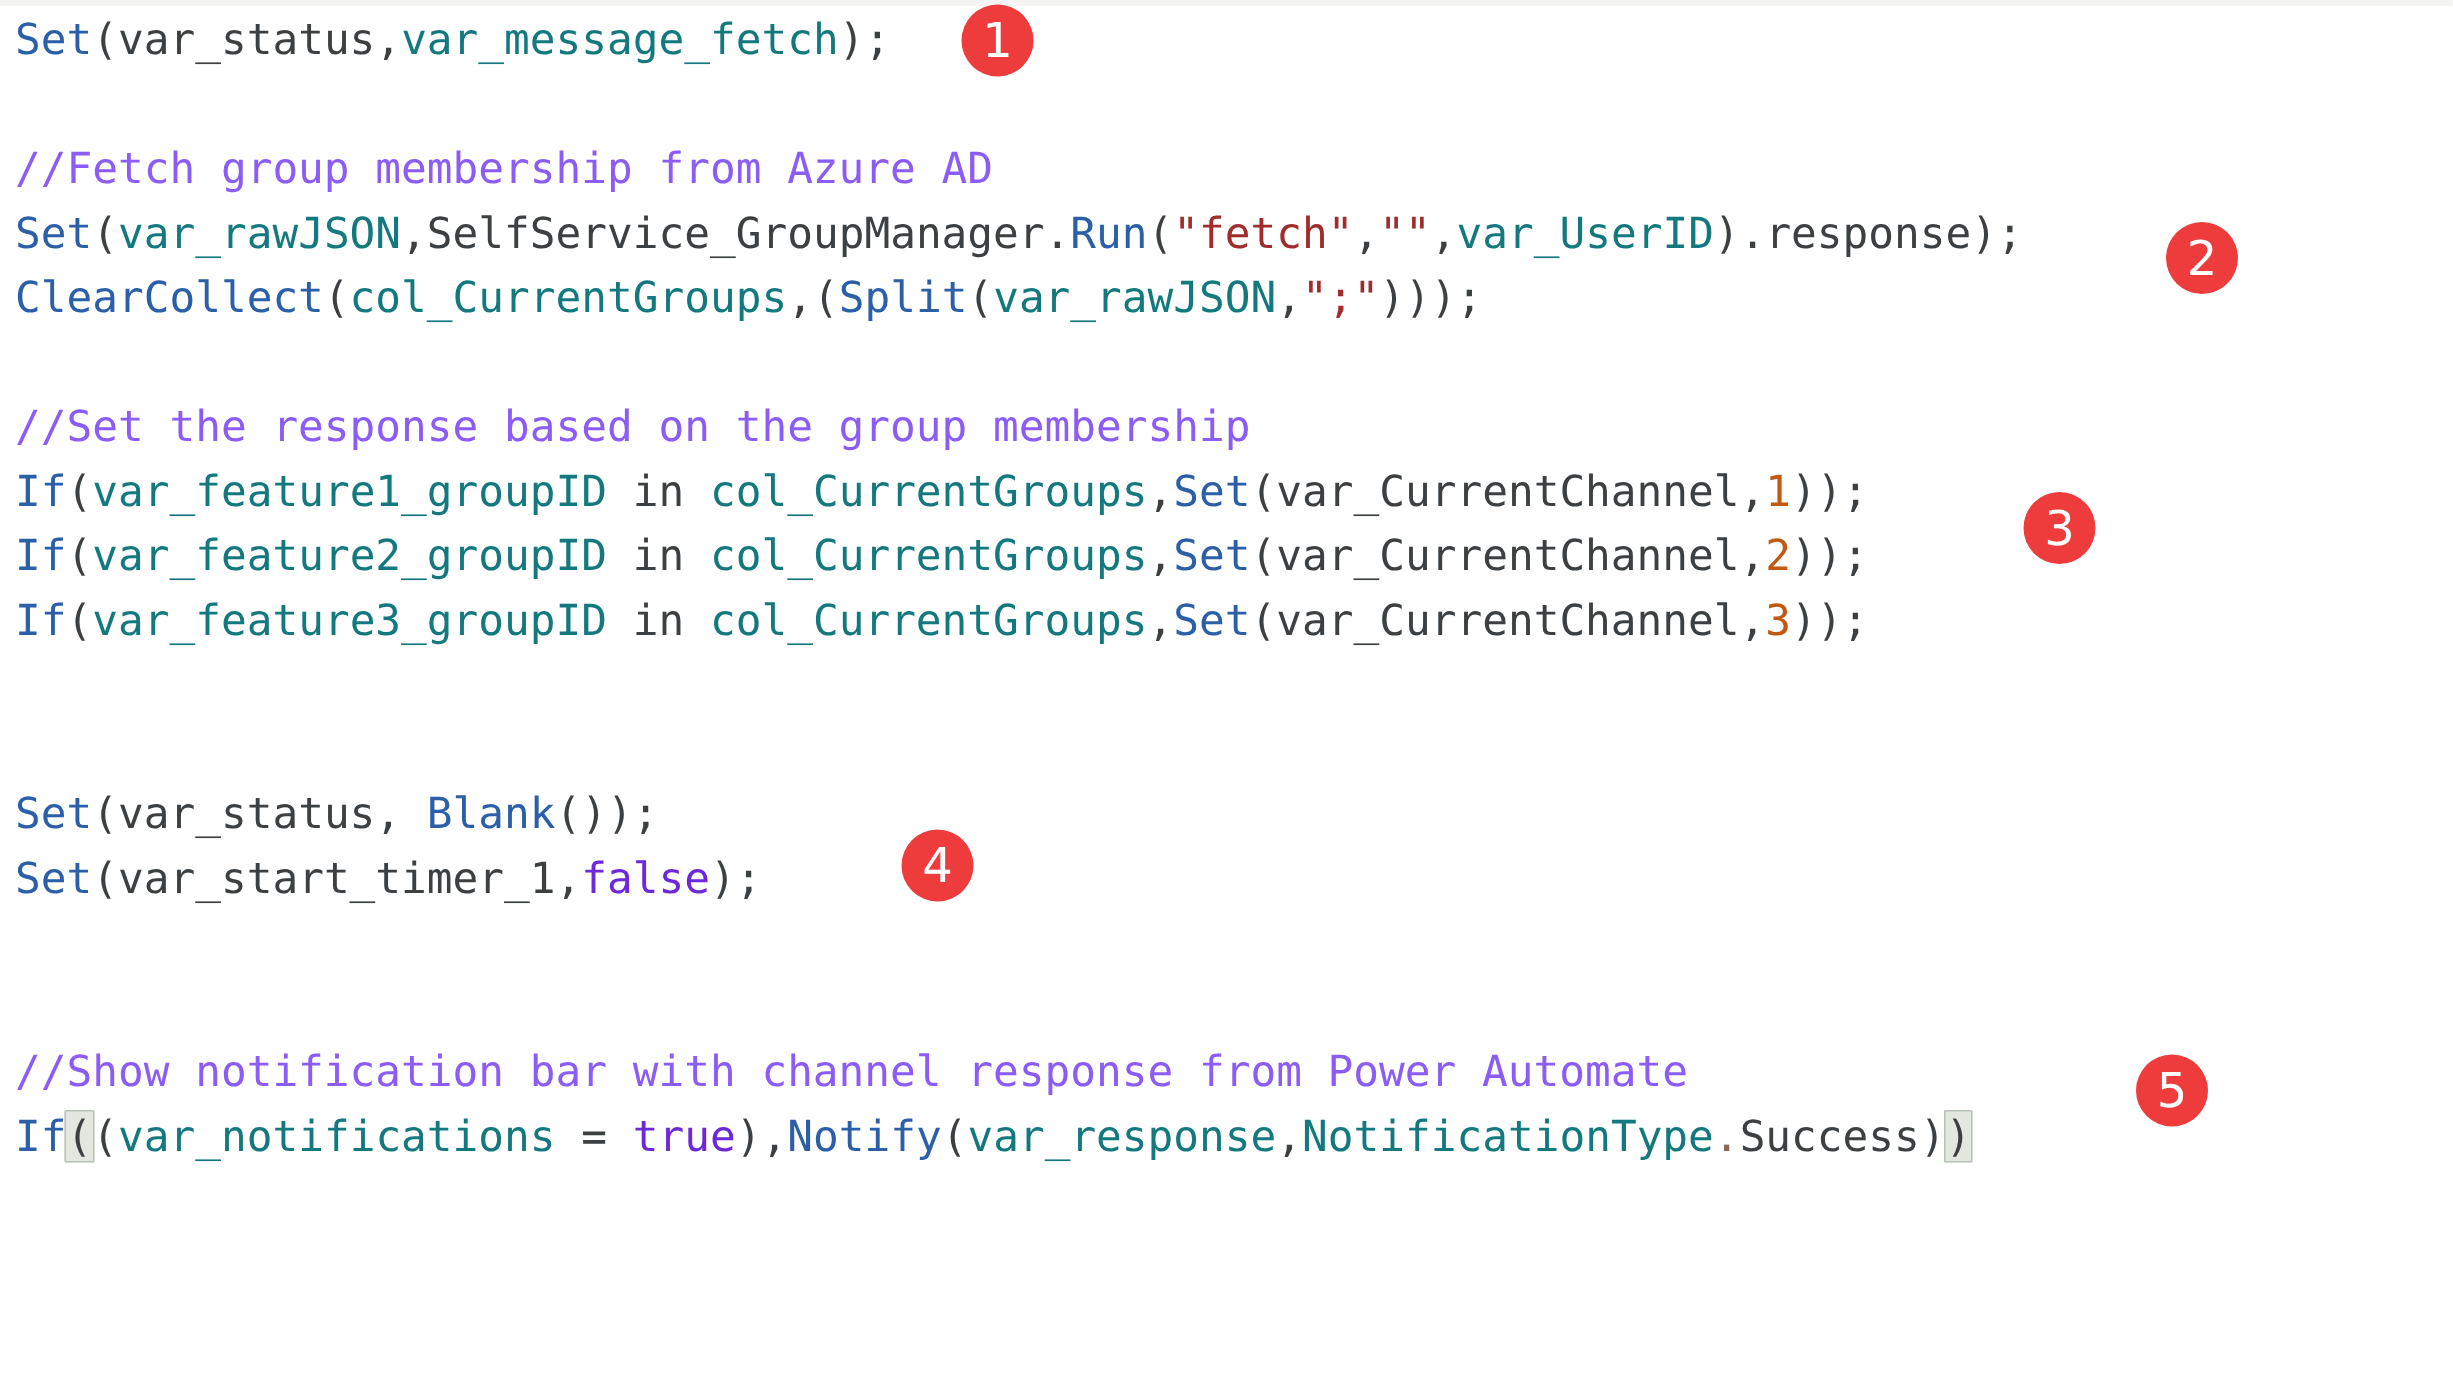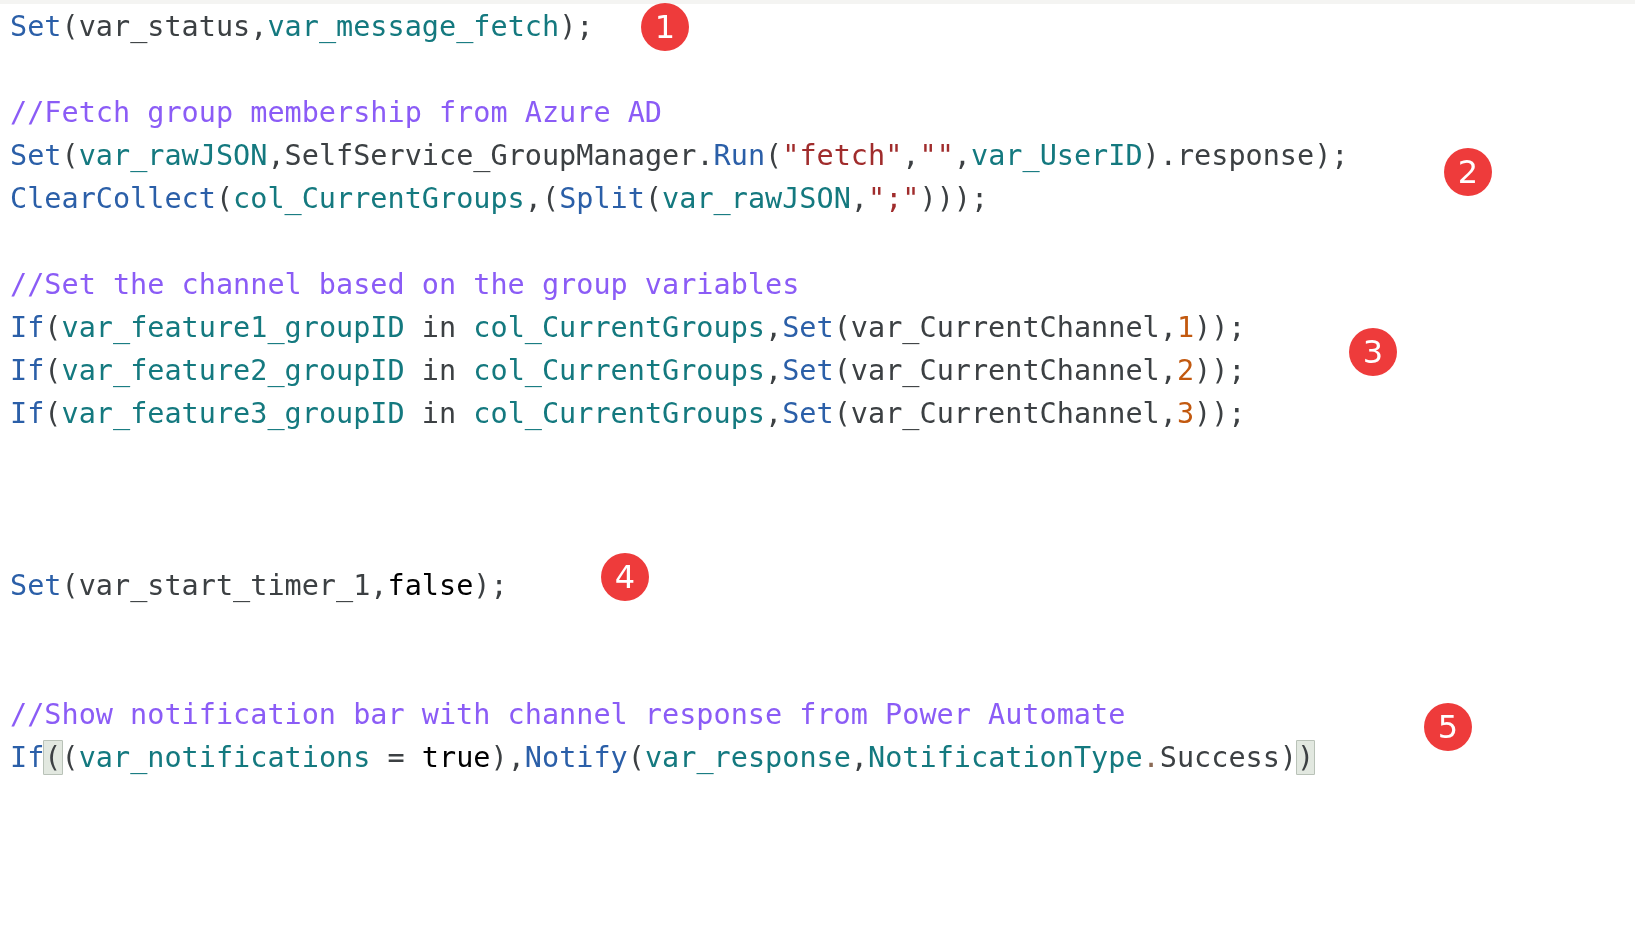--- a/index.html
+++ b/index.html
@@ -51,21 +51,21 @@
     height: 43px;
   }
 
   
   .t-fn      { color: #2b5fa8; }
   .t-var     { color: #14797f; }
   .t-plain   { color: #3c4043; }
   .t-comment { color: #8b5cf6; }
   .t-string  { color: #a02c2c; }
   .t-num     { color: #c2590f; }
-  .t-bool    { color: #000000; }
+  .t-bool    { color: #6d28d9; }
   .t-punct   { color: #3c4043; }
   .t-dot     { color: #8b6a55; }
 
   
   .paren-hl {
     background: #e2e8e0;
     border: 1px solid #b9c2b8;
     border-radius: 1px;
     padding: 0 0px;
     margin: 0 -1px;
@@ -98,29 +98,30 @@
   <div class="code-surface">
 
     <div class="code-line" style="top:5px"><span class="t-fn">Set</span><span class="t-punct">(</span><span class="t-plain">var_status</span><span class="t-punct">,</span><span class="t-var">var_message_fetch</span><span class="t-punct">);</span></div>
 
     <div class="code-line" style="top:91px"><span class="t-comment">//Fetch group membership from Azure AD</span></div>
 
     <div class="code-line" style="top:134px"><span class="t-fn">Set</span><span class="t-punct">(</span><span class="t-var">var_rawJSON</span><span class="t-punct">,</span><span class="t-plain">SelfService_GroupManager</span><span class="t-punct">.</span><span class="t-fn">Run</span><span class="t-punct">(</span><span class="t-string">"fetch"</span><span class="t-punct">,</span><span class="t-string">""</span><span class="t-punct">,</span><span class="t-var">var_UserID</span><span class="t-punct">)</span><span class="t-plain">.response</span><span class="t-punct">);</span></div>
 
     <div class="code-line" style="top:177px"><span class="t-fn">ClearCollect</span><span class="t-punct">(</span><span class="t-var">col_CurrentGroups</span><span class="t-punct">,</span><span class="t-punct">(</span><span class="t-fn">Split</span><span class="t-punct">(</span><span class="t-var">var_rawJSON</span><span class="t-punct">,</span><span class="t-string">";"</span><span class="t-punct">)));</span></div>
 
-    <div class="code-line" style="top:263px"><span class="t-comment">//Set the channel based on the group variables</span></div>
+    <div class="code-line" style="top:263px"><span class="t-comment">//Set the response based on the group membership</span></div>
 
     <div class="code-line" style="top:306px"><span class="t-fn">If</span><span class="t-punct">(</span><span class="t-var">var_feature1_groupID</span><span class="t-plain"> in </span><span class="t-var">col_CurrentGroups</span><span class="t-punct">,</span><span class="t-fn">Set</span><span class="t-punct">(</span><span class="t-plain">var_CurrentChannel</span><span class="t-punct">,</span><span class="t-num">1</span><span class="t-punct">));</span></div>
 
     <div class="code-line" style="top:349px"><span class="t-fn">If</span><span class="t-punct">(</span><span class="t-var">var_feature2_groupID</span><span class="t-plain"> in </span><span class="t-var">col_CurrentGroups</span><span class="t-punct">,</span><span class="t-fn">Set</span><span class="t-punct">(</span><span class="t-plain">var_CurrentChannel</span><span class="t-punct">,</span><span class="t-num">2</span><span class="t-punct">));</span></div>
 
     <div class="code-line" style="top:392px"><span class="t-fn">If</span><span class="t-punct">(</span><span class="t-var">var_feature3_groupID</span><span class="t-plain"> in </span><span class="t-var">col_CurrentGroups</span><span class="t-punct">,</span><span class="t-fn">Set</span><span class="t-punct">(</span><span class="t-plain">var_CurrentChannel</span><span class="t-punct">,</span><span class="t-num">3</span><span class="t-punct">));</span></div>
 
 
+    <div class="code-line" style="top:521px"><span class="t-fn">Set</span><span class="t-punct">(</span><span class="t-plain">var_status, </span><span class="t-fn">Blank</span><span class="t-punct">());</span></div>
 
     <div class="code-line" style="top:564px"><span class="t-fn">Set</span><span class="t-punct">(</span><span class="t-plain">var_start_timer_1</span><span class="t-punct">,</span><span class="t-bool">false</span><span class="t-punct">);</span></div>
 
 
     <div class="code-line" style="top:693px"><span class="t-comment">//Show notification bar with channel response from Power Automate</span></div>
 
     <div class="code-line" style="top:736px"><span class="t-fn">If</span><span class="paren-hl">(</span><span class="t-punct">(</span><span class="t-var">var_notifications</span><span class="t-plain"> = </span><span class="t-bool">true</span><span class="t-punct">),</span><span class="t-fn">Notify</span><span class="t-punct">(</span><span class="t-var">var_response</span><span class="t-punct">,</span><span class="t-var">NotificationType</span><span class="t-dot">.</span><span class="t-plain">Success</span><span class="t-punct">)</span><span class="paren-hl">)</span></div>
 
   </div>
 

